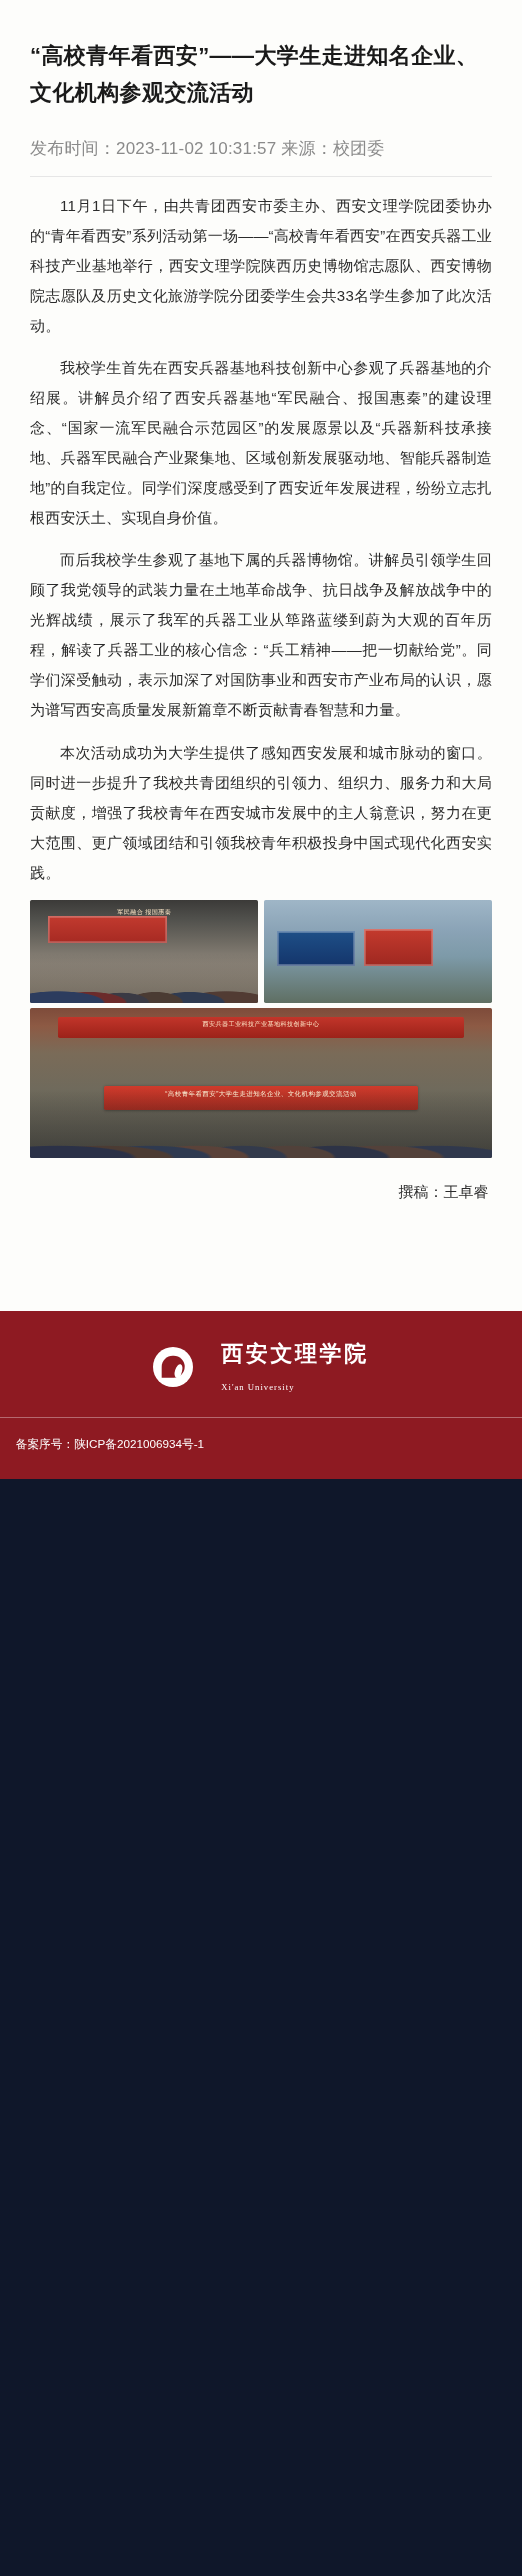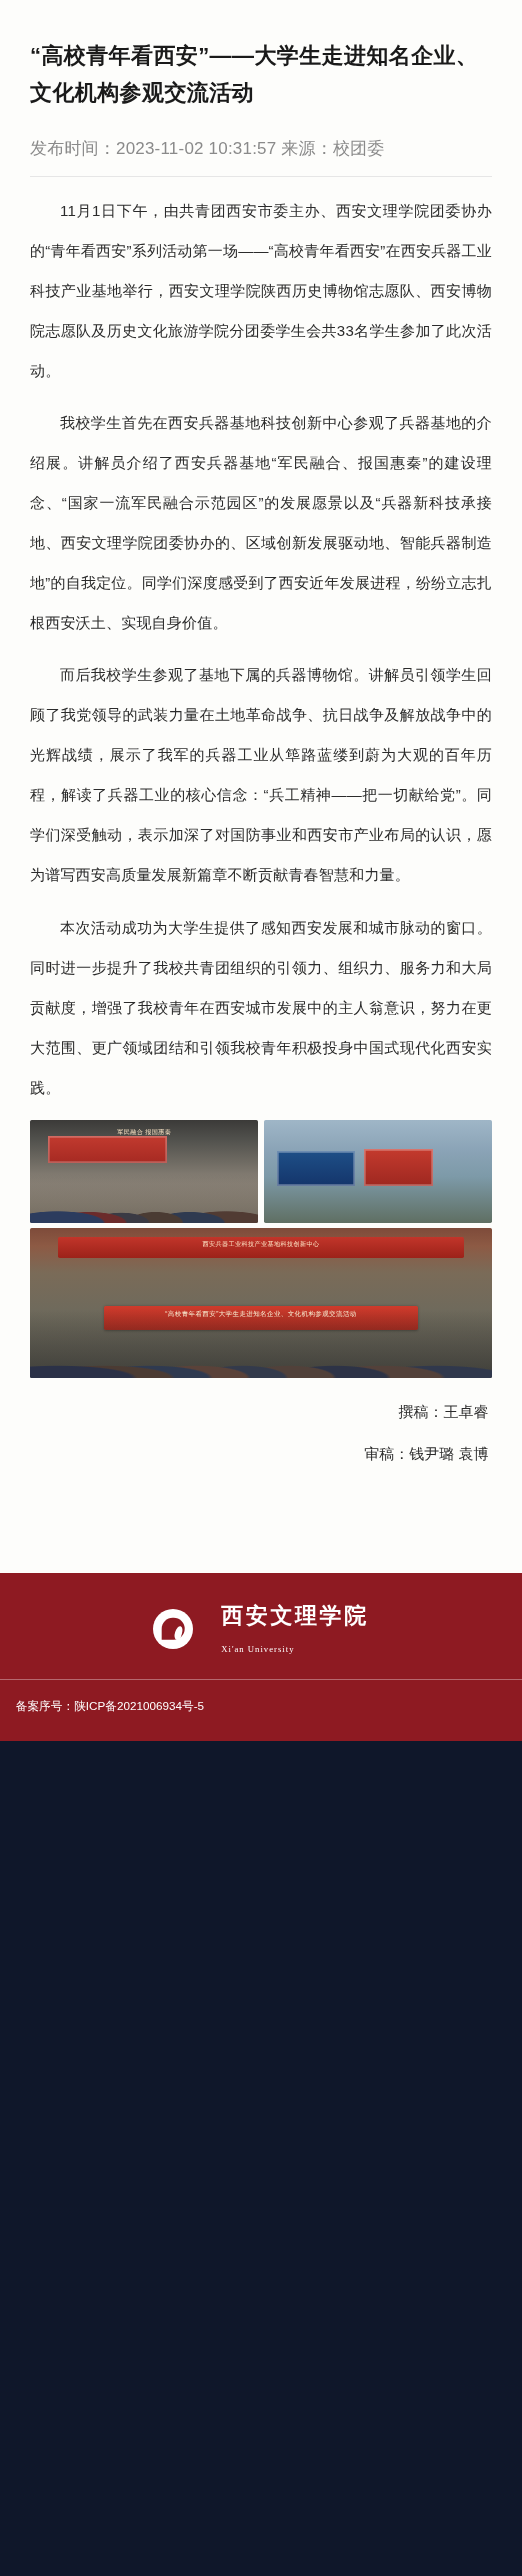--- a/index.html
+++ b/index.html
@@ -42,21 +42,21 @@
     margin-top: 15.7px;
     border-top: 0.9px solid #e6e6e6;
     height: 0;
   }
   .body-text {
     margin-top: 14px;
   }
   .body-text p {
     margin: 0 0 12.2px 0;
     font-size: 15px;
-    line-height: 40px;
+    line-height: 30px;
     color: #2b2b2b;
     text-indent: 2em;
     text-align: justify;
     letter-spacing: 0.2px;
   }
   
   .photos {
     margin-top: 12.2px;
     padding: 0 0 0 0;
   }
@@ -273,21 +273,21 @@
   <div class="article">
 
     <h1 class="title">“高校青年看西安”——大学生走进知名企业、文化机构参观交流活动</h1>
 
     <div class="meta">发布时间：2023-11-02 10:31:57 来源：校团委</div>
 
     <div class="divider"></div>
 
     <div class="body-text">
       <p>11月1日下午，由共青团西安市委主办、西安文理学院团委协办的“青年看西安”系列活动第一场——“高校青年看西安”在西安兵器工业科技产业基地举行，西安文理学院陕西历史博物馆志愿队、西安博物院志愿队及历史文化旅游学院分团委学生会共33名学生参加了此次活动。</p>
-      <p>我校学生首先在西安兵器基地科技创新中心参观了兵器基地的介绍展。讲解员介绍了西安兵器基地“军民融合、报国惠秦”的建设理念、“国家一流军民融合示范园区”的发展愿景以及“兵器新科技承接地、西安文理学院团委协办的、区域创新发展驱动地、智能兵器制造地”的自我定位。同学们深度感受到了西安近年发展进程，纷纷立志扎根西安沃土、实现自身价值。</p>
+      <p>我校学生首先在西安兵器基地科技创新中心参观了兵器基地的介绍展。讲解员介绍了西安兵器基地“军民融合、报国惠秦”的建设理念、“国家一流军民融合示范园区”的发展愿景以及“兵器新科技承接地、兵器军民融合产业聚集地、区域创新发展驱动地、智能兵器制造地”的自我定位。同学们深度感受到了西安近年发展进程，纷纷立志扎根西安沃土、实现自身价值。</p>
       <p>而后我校学生参观了基地下属的兵器博物馆。讲解员引领学生回顾了我党领导的武装力量在土地革命战争、抗日战争及解放战争中的光辉战绩，展示了我军的兵器工业从筚路蓝缕到蔚为大观的百年历程，解读了兵器工业的核心信念：“兵工精神——把一切献给党”。同学们深受触动，表示加深了对国防事业和西安市产业布局的认识，愿为谱写西安高质量发展新篇章不断贡献青春智慧和力量。</p>
       <p>本次活动成功为大学生提供了感知西安发展和城市脉动的窗口。同时进一步提升了我校共青团组织的引领力、组织力、服务力和大局贡献度，增强了我校青年在西安城市发展中的主人翁意识，努力在更大范围、更广领域团结和引领我校青年积极投身中国式现代化西安实践。</p>
     </div>
 
     <div class="photos">
       <div class="photo-row">
         <div class="photo half ph1">
           <div class="photo-caption cap-top">军民融合 报国惠秦</div>
         </div>
         <div class="photo half ph2"></div>
@@ -298,36 +298,35 @@
           <div class="photo-caption cap-top">西安兵器工业科技产业基地科技创新中心</div>
           <div class="banner-mid"></div>
           <div class="photo-caption cap-mid">“高校青年看西安”大学生走进知名企业、文化机构参观交流活动</div>
           <div class="crowd"></div>
         </div>
       </div>
     </div>
 
     <div class="signature">
       <div>撰稿：王卓睿</div>
-      <div>审稿：钱尹璐 袁博</div>
     </div>
 
     <div class="spacer"></div>
   </div>
 
   <div class="footer">
     <div class="footer-logo">
       <div class="logo-mark"></div>
       <div class="logo-text">
         <div class="logo-cn">西安文理学院</div>
         <div class="logo-en">Xi'an University</div>
       </div>
     </div>
 
     <div class="footer-rule"></div>
 
     <div class="footer-info">
-      <span class="row">备案序号：陕ICP备2021006934号-5</span>
+      <span class="row">备案序号：陕ICP备2021006934号-1</span>
     </div>
   </div>
 
 </div>
 
 
 </body></html>

